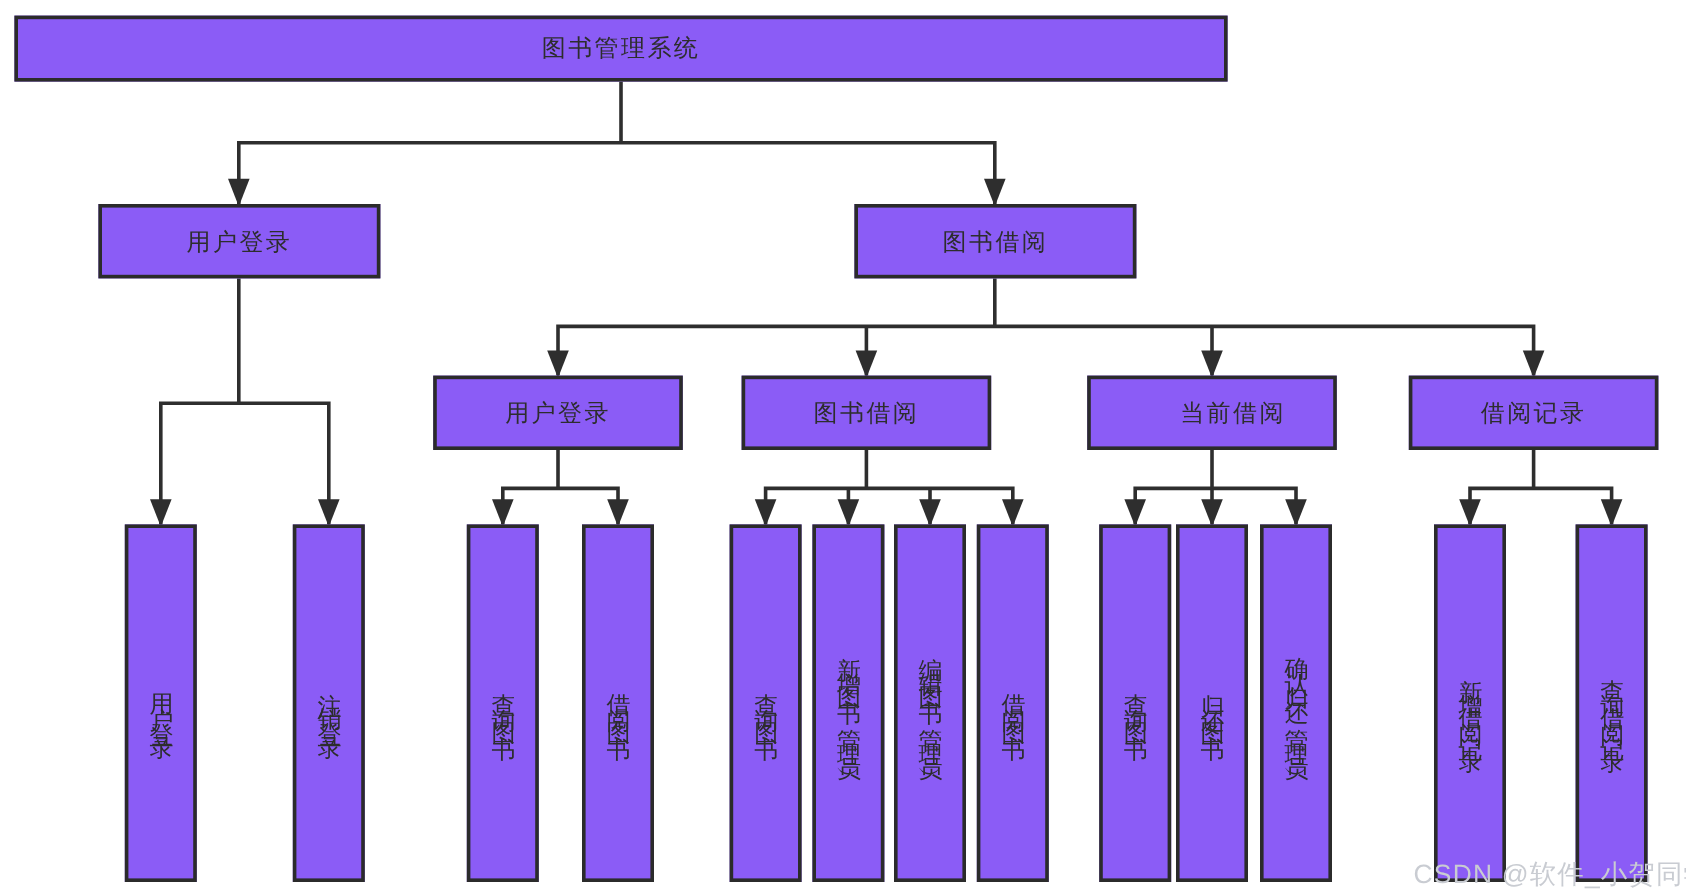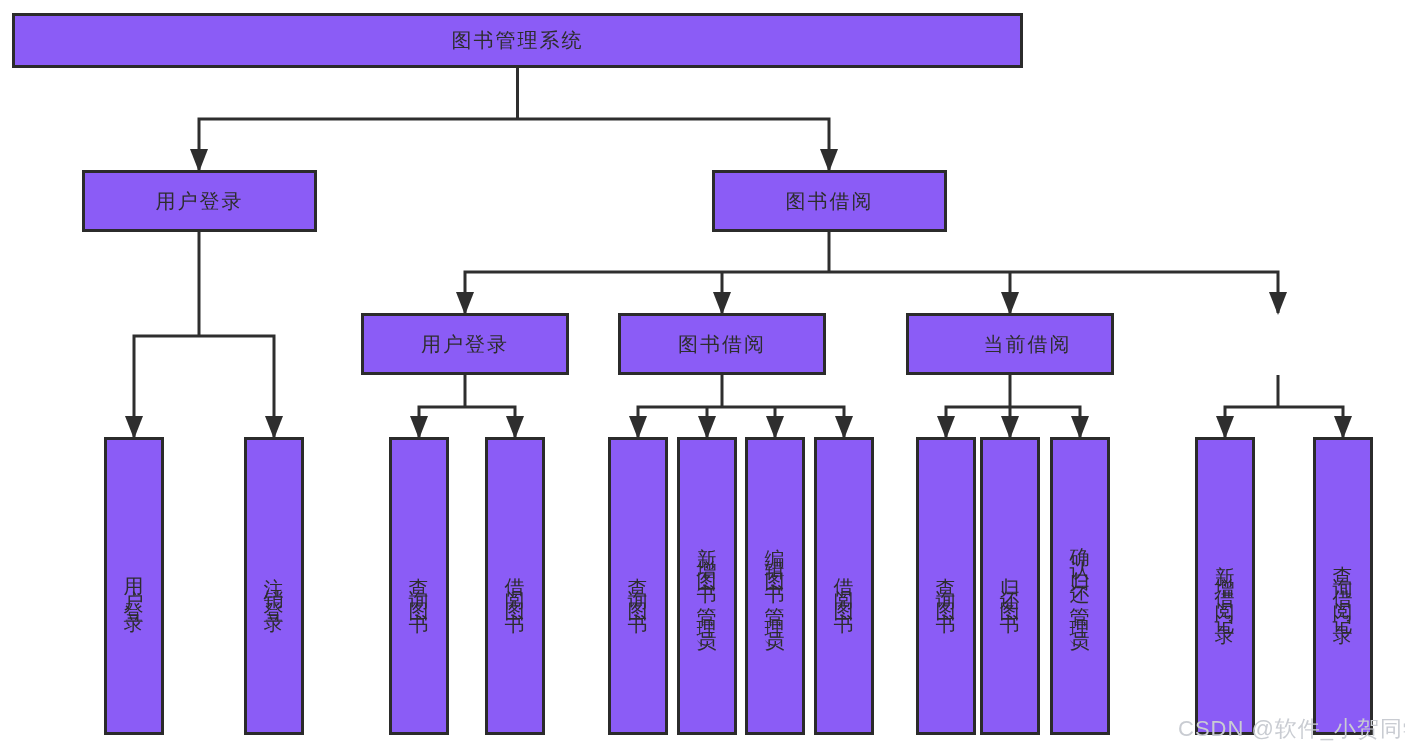--- a/index.html
+++ b/index.html
@@ -147,20 +147,23 @@
 
   <div class="box hbox lvl3 b-new-rec">
     <span>用户登录</span>
   </div>
   <div class="box hbox lvl3 b-borrow">
     <span>图书借阅</span>
   </div>
   <div class="box hbox lvl3 b-current">
     <span>当前借阅</span>
   </div>
+  <div class="box hbox lvl3 b-records">
+    <span>借阅记录</span>
+  </div>
 
   <div class="box vbox leaf-a1">
     <span>用户登录</span>
   </div>
   <div class="box vbox leaf-a2">
     <span>注销登录</span>
   </div>
 
   <div class="box vbox leaf-b1">
     <span>查询图书</span>

